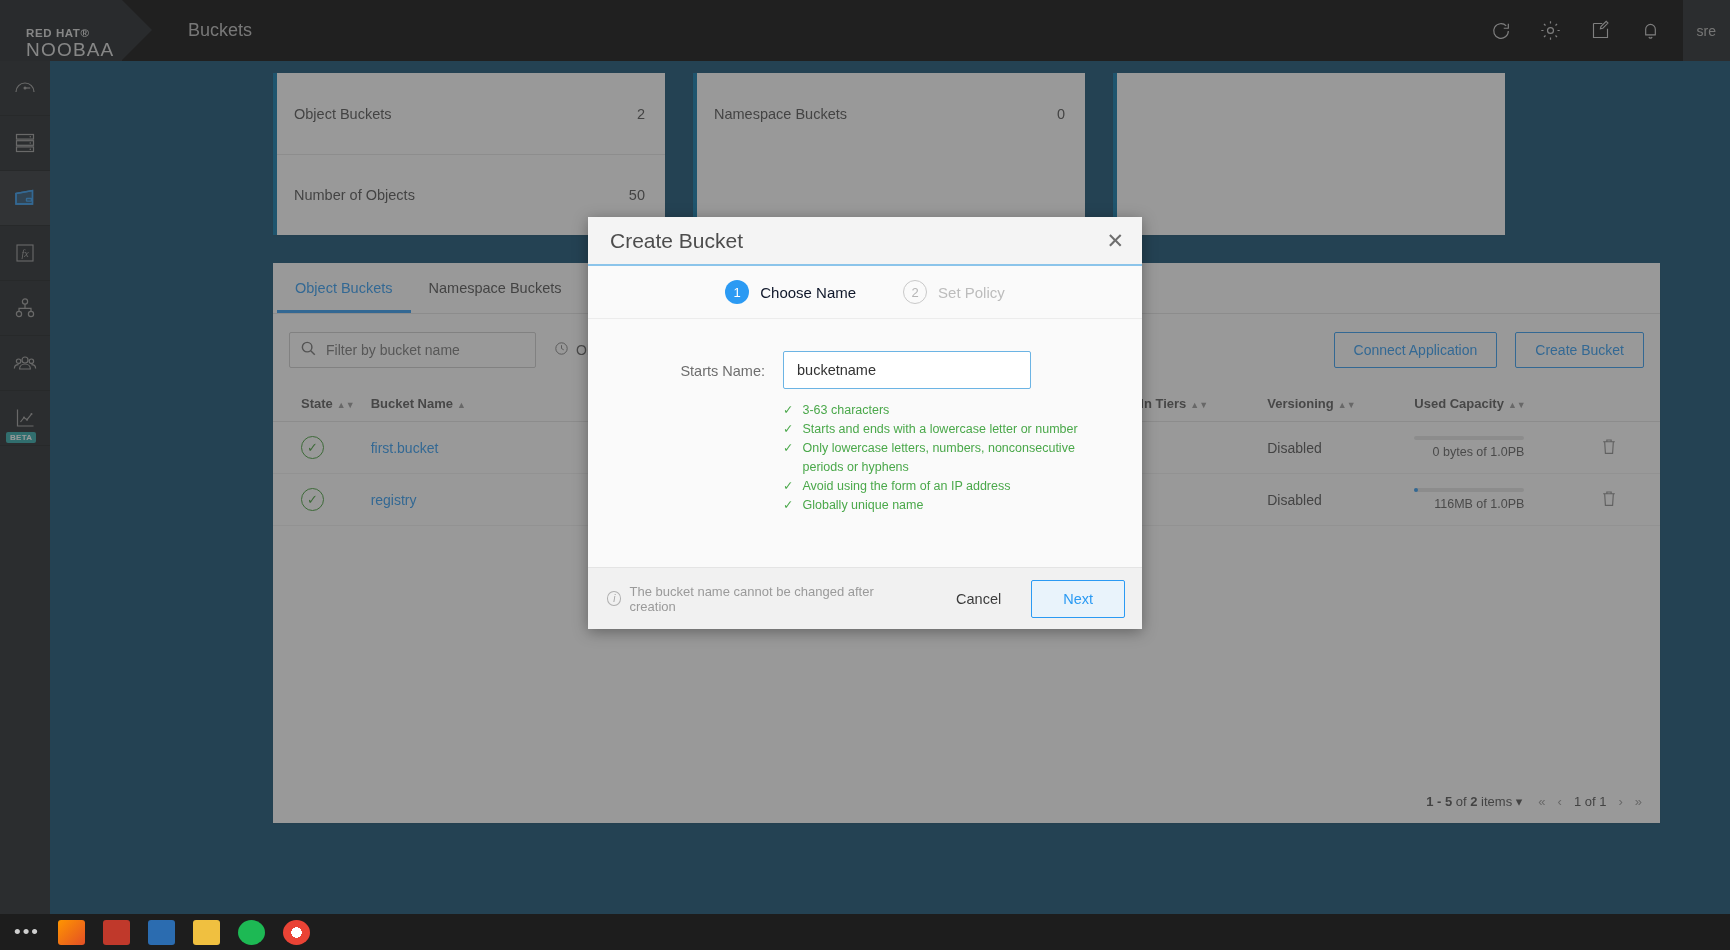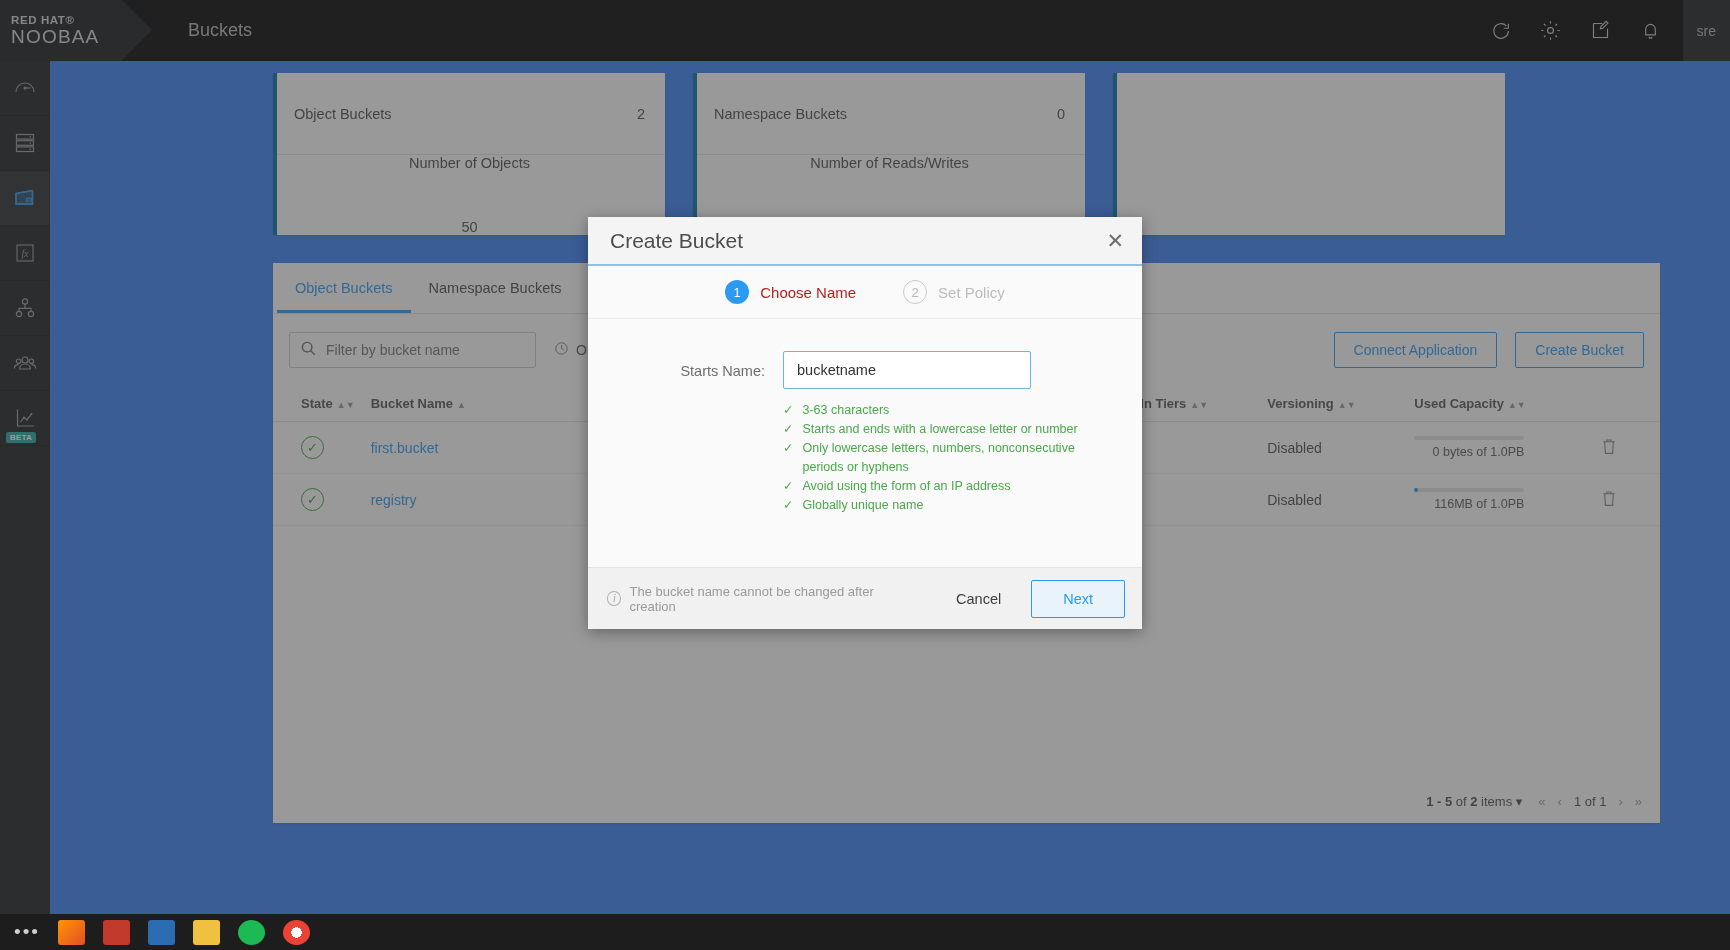--- a/index.html
+++ b/index.html
@@ -10,22 +10,22 @@
   }
   #app { position: relative; width: 1730px; height: 950px; background: #f5f5f5; }
 
   
   .topbar {
     position: absolute; top: 0; left: 0; width: 1730px; height: 61px;
     background: #030303; display: flex; align-items: center; z-index: 5;
   }
   .brand {
     position: relative; width: 122px; height: 61px; background: #151b1e;
-    display: flex; flex-direction: column; justify-content: center;
-    padding-left: 11px; color: #d6d6d6;
+    display: flex; flex-direction: column; justify-content: flex-end;
+    padding-left: 26px; color: #d6d6d6;
   }
   .brand:after {
     content: ""; position: absolute; right: -30px; top: 0;
     border-top: 30.5px solid transparent; border-bottom: 30.5px solid transparent;
     border-left: 30px solid #151b1e;
   }
   .brand-top { font-size: 11.5px; font-weight: bold; letter-spacing: .6px; color: #d8d8d8; }
   .brand-bot { font-size: 19px; letter-spacing: 1.2px; color: #dadada; line-height: 22px; }
   .page-title-top { margin-left: 66px; font-size: 18px; color: #b9b9b9; }
   .topbar-spacer { flex: 1; }
@@ -47,31 +47,31 @@
   }
   .nav-item.active { background: #262b2f; color: #2b9af3; }
   .nav-item svg { display: block; }
   .beta-badge {
     position: absolute; bottom: 2px; left: 6px;
     background: #27a5a5; color: #fff; font-size: 8px; font-weight: bold;
     padding: 1px 4px; border-radius: 2px; letter-spacing: .3px;
   }
 
   
-  .content { position: absolute; top: 61px; left: 50px; width: 1680px; height: 889px; background: #3b82f6; }
+  .content { position: absolute; top: 61px; left: 50px; width: 1680px; height: 889px; background: #0c4a6e; }
   .cards-row { display: flex; gap: 28px; padding: 12px 70px 0 223px; }
   .stat-card {
     width: 392px; background: #fff; border-left: 4px solid #0071a6;
     box-shadow: 0 1px 2px rgba(0,0,0,.09);
   }
   .stat-line {
     height: 81px; display: flex; align-items: center; justify-content: space-between;
     padding: 0 20px 0 17px; font-size: 14.5px; color: #4d4d4d;
   }
-  .stat-line + .stat-line { border-top: 1px solid #e6e6e6; flex-direction: column; }
+  .stat-line + .stat-line { border-top: 1px solid #e6e6e6; }
   .stat-label { display: flex; align-items: center; gap: 8px; }
   .stat-value { color: #4d4d4d; }
   .help-icon {
     width: 15px; height: 15px; border: 1px solid #9a9a9a; border-radius: 50%;
     font-size: 10px; color: #8c8c8c; display: flex; align-items: center; justify-content: center;
   }
 
   .panel {
     margin: 28px 70px 0 223px; background: #fff; min-height: 560px;
     box-shadow: 0 1px 2px rgba(0,0,0,.09); position: relative;
@@ -142,21 +142,21 @@
     height: 53px; display: flex; align-items: center; justify-content: center; gap: 47px;
     background: #fafafa; border-bottom: 1px solid #ececec;
   }
   .step { display: flex; align-items: center; gap: 11px; }
   .step-num {
     width: 24px; height: 24px; border-radius: 50%; font-size: 13px;
     display: flex; align-items: center; justify-content: center;
   }
   .step.active .step-num { background: #2b9af3; color: #fff; }
   .step.idle .step-num { border: 1px solid #c9c9c9; color: #b5b5b5; }
-  .step-label { font-size: 15px; color: #b91c1c; }
+  .step-label { font-size: 15px; color: #0f172a; }
   .step.idle .step-label { color: #bcbcbc; }
   .modal-body { flex: 1; padding: 32px 28px 0 18px; }
   .field-row { display: flex; align-items: flex-start; }
   .field-label { width: 177px; text-align: right; padding-right: 18px; font-size: 14.5px; color: #6e6e6e; padding-top: 12px; }
   .field-col { flex: 1; }
   .name-input {
     width: 248px; height: 38px; border: 1px solid #6cb4e4; border-radius: 2px;
     padding: 0 13px; font-size: 14.5px; color: #333; outline: none; background: #fff;
     font-family: "Liberation Sans", sans-serif;
   }
@@ -319,24 +319,20 @@
         <div class="stat-line">
           <span class="stat-label">Number of Objects</span>
           <span class="stat-value">50</span>
         </div>
       </div>
 
       <div class="stat-card">
         <div class="stat-line">
           <span class="stat-label">Namespace Buckets</span>
           <span class="stat-value">0</span>
-        </div>
-        <div class="stat-line">
-          <span class="stat-label">Number of Reads/Writes</span>
-          <span class="stat-value">0/0</span>
         </div>
       </div>
 
       <div class="stat-card">
       </div>
 
     </div>
 
     <div class="panel">
       <div class="tabs">

